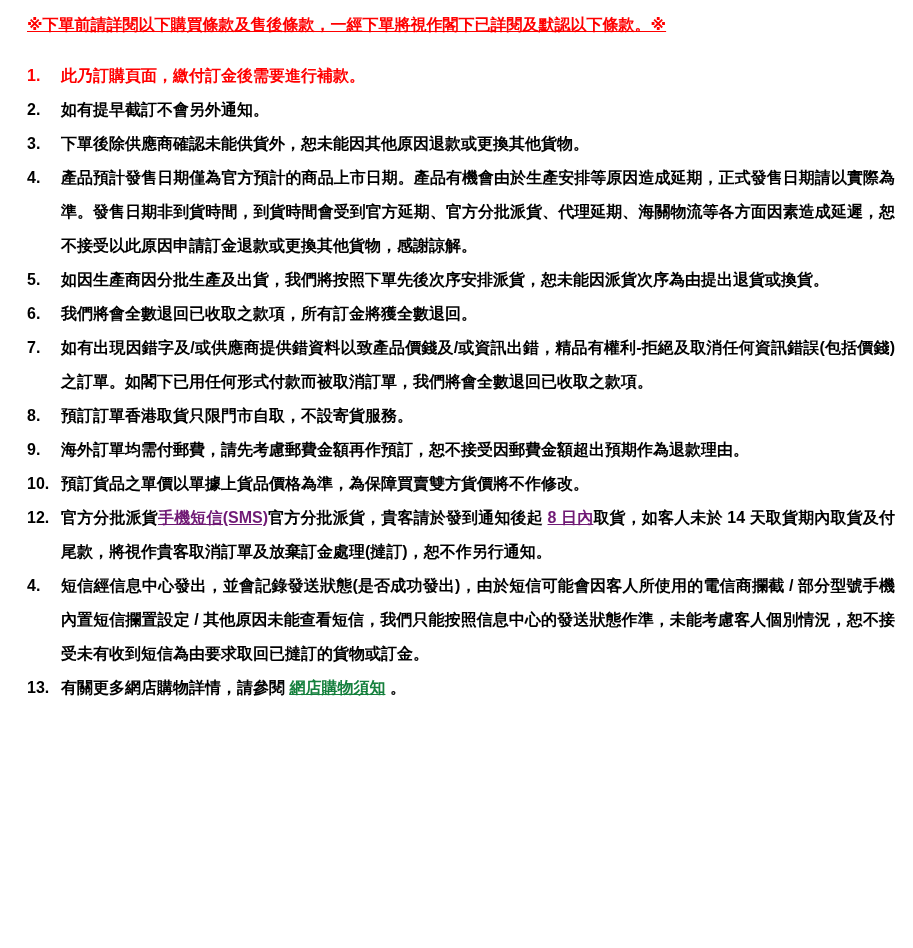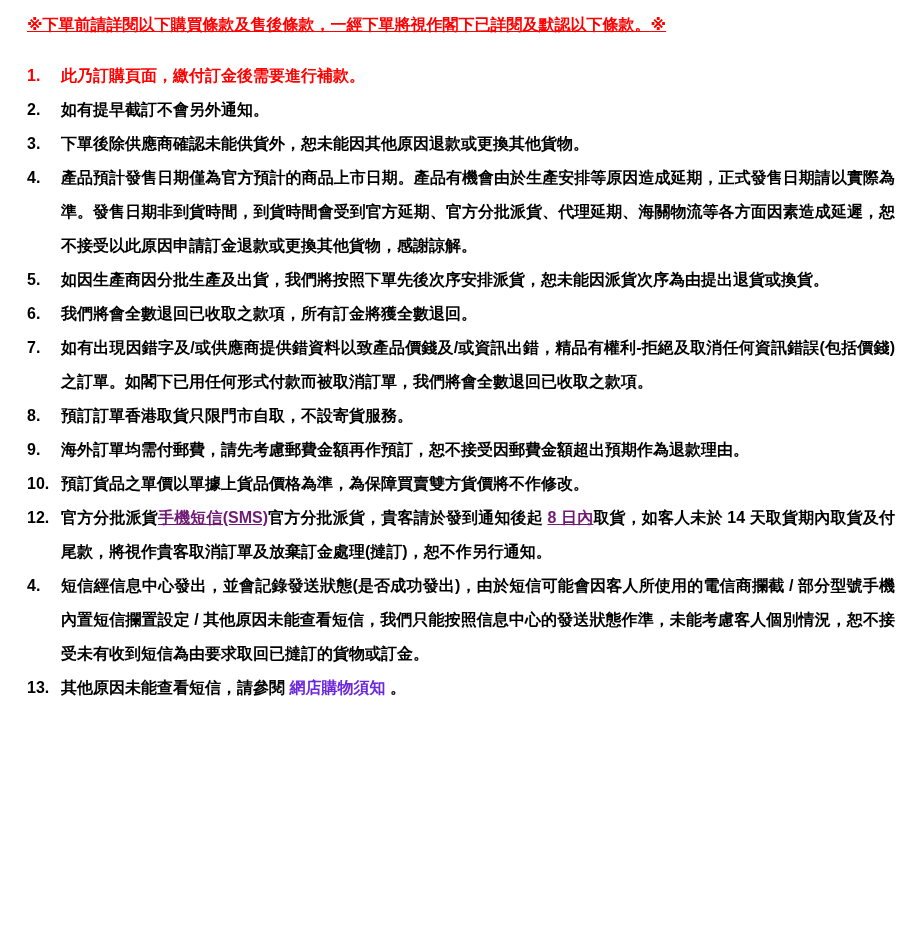--- a/index.html
+++ b/index.html
@@ -47,21 +47,22 @@
   }
   .term-red, .term-red .num {
     color: #ff0000;
   }
   .seg-normal { }
   .seg-red-underline {
     color: #701a75;
     text-decoration: underline;
   }
   .seg-link {
-    color: #6d28d9;
+    color: #15803d;
+    text-decoration: underline;
     cursor: pointer;
   }
 </style>
 </head>
 <body>
 
 <div class="doc">
   <div class="title">※下單前請詳閱以下購買條款及售後條款，一經下單將視作閣下已詳閱及默認以下條款。※</div>
 
 
@@ -109,16 +110,16 @@
       <div class="term">
         <span class="num">12.</span>
         <span class="body"><span class="seg-normal">官方分批派貨</span><span class="seg-red-underline">手機短信(SMS)</span><span class="seg-normal">官方分批派貨，貴客請於發到通知後起 </span><span class="seg-red-underline">8 日內</span><span class="seg-normal">取貨，如客人未於 14 天取貨期內取貨及付尾款，將視作貴客取消訂單及放棄訂金處理(撻訂)，恕不作另行通知。</span></span>
       </div>
       <div class="term">
         <span class="num">4.</span>
         <span class="body"><span class="seg-normal">短信經信息中心發出，並會記錄發送狀態(是否成功發出)，由於短信可能會因客人所使用的電信商攔截 / 部分型號手機內置短信攔置設定 / 其他原因未能查看短信，我們只能按照信息中心的發送狀態作準，未能考慮客人個別情況，恕不接受未有收到短信為由要求取回已撻訂的貨物或訂金。</span></span>
       </div>
       <div class="term">
         <span class="num">13.</span>
-        <span class="body"><span class="seg-normal">其他原因未能查看短信，請參閱 </span><span class="seg-link">網店購物須知</span><span class="seg-normal"> 。</span></span>
+        <span class="body"><span class="seg-normal">有關更多網店購物詳情，請參閱 </span><span class="seg-link">網店購物須知</span><span class="seg-normal"> 。</span></span>
       </div>
     </div>
 </div>
 
 </body></html>

